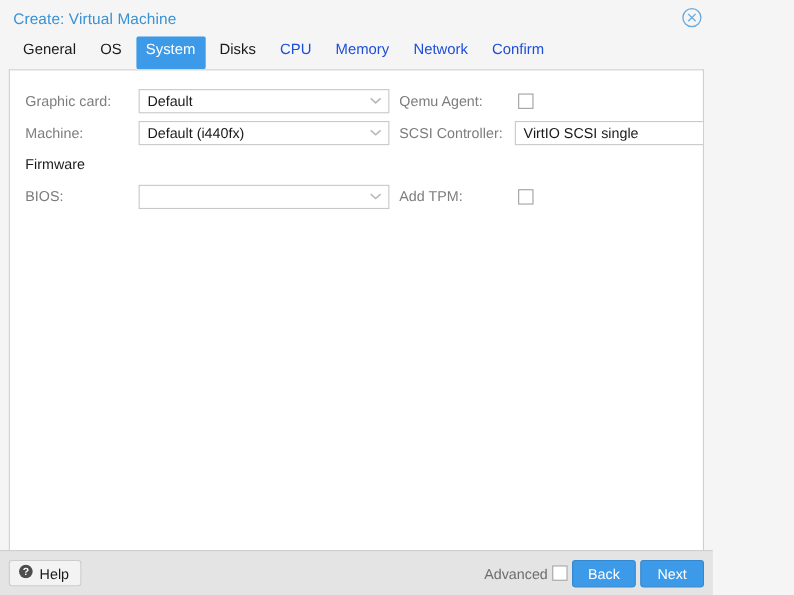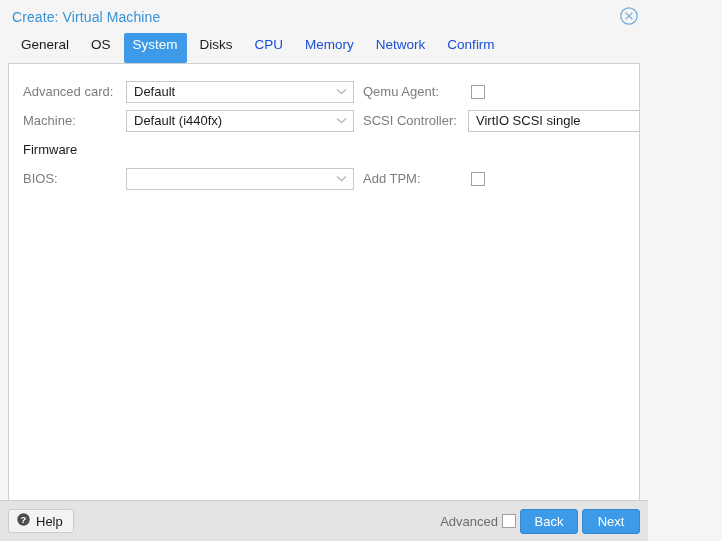--- a/index.html
+++ b/index.html
@@ -255,21 +255,21 @@
     <div class="tab disabled">Network</div>
     <div class="tab disabled">Confirm</div>
   </div>
 
   <div class="content">
     <div class="form-grid">
 
       <div class="col col-left">
 
         <div class="row">
-          <div class="lbl">Advanced card:</div>
+          <div class="lbl">Graphic card:</div>
           <div class="select">
             <span class="value">Default</span>
             <span class="chev">
               <svg width="11" height="7" viewBox="0 0 11 7">
                   <polyline points="1,1.5 5.5,5.5 10,1.5" fill="none" stroke="#b8b8b8" stroke-width="1.4"></polyline>
                 </svg>
             </span>
           </div>
         </div>
 

